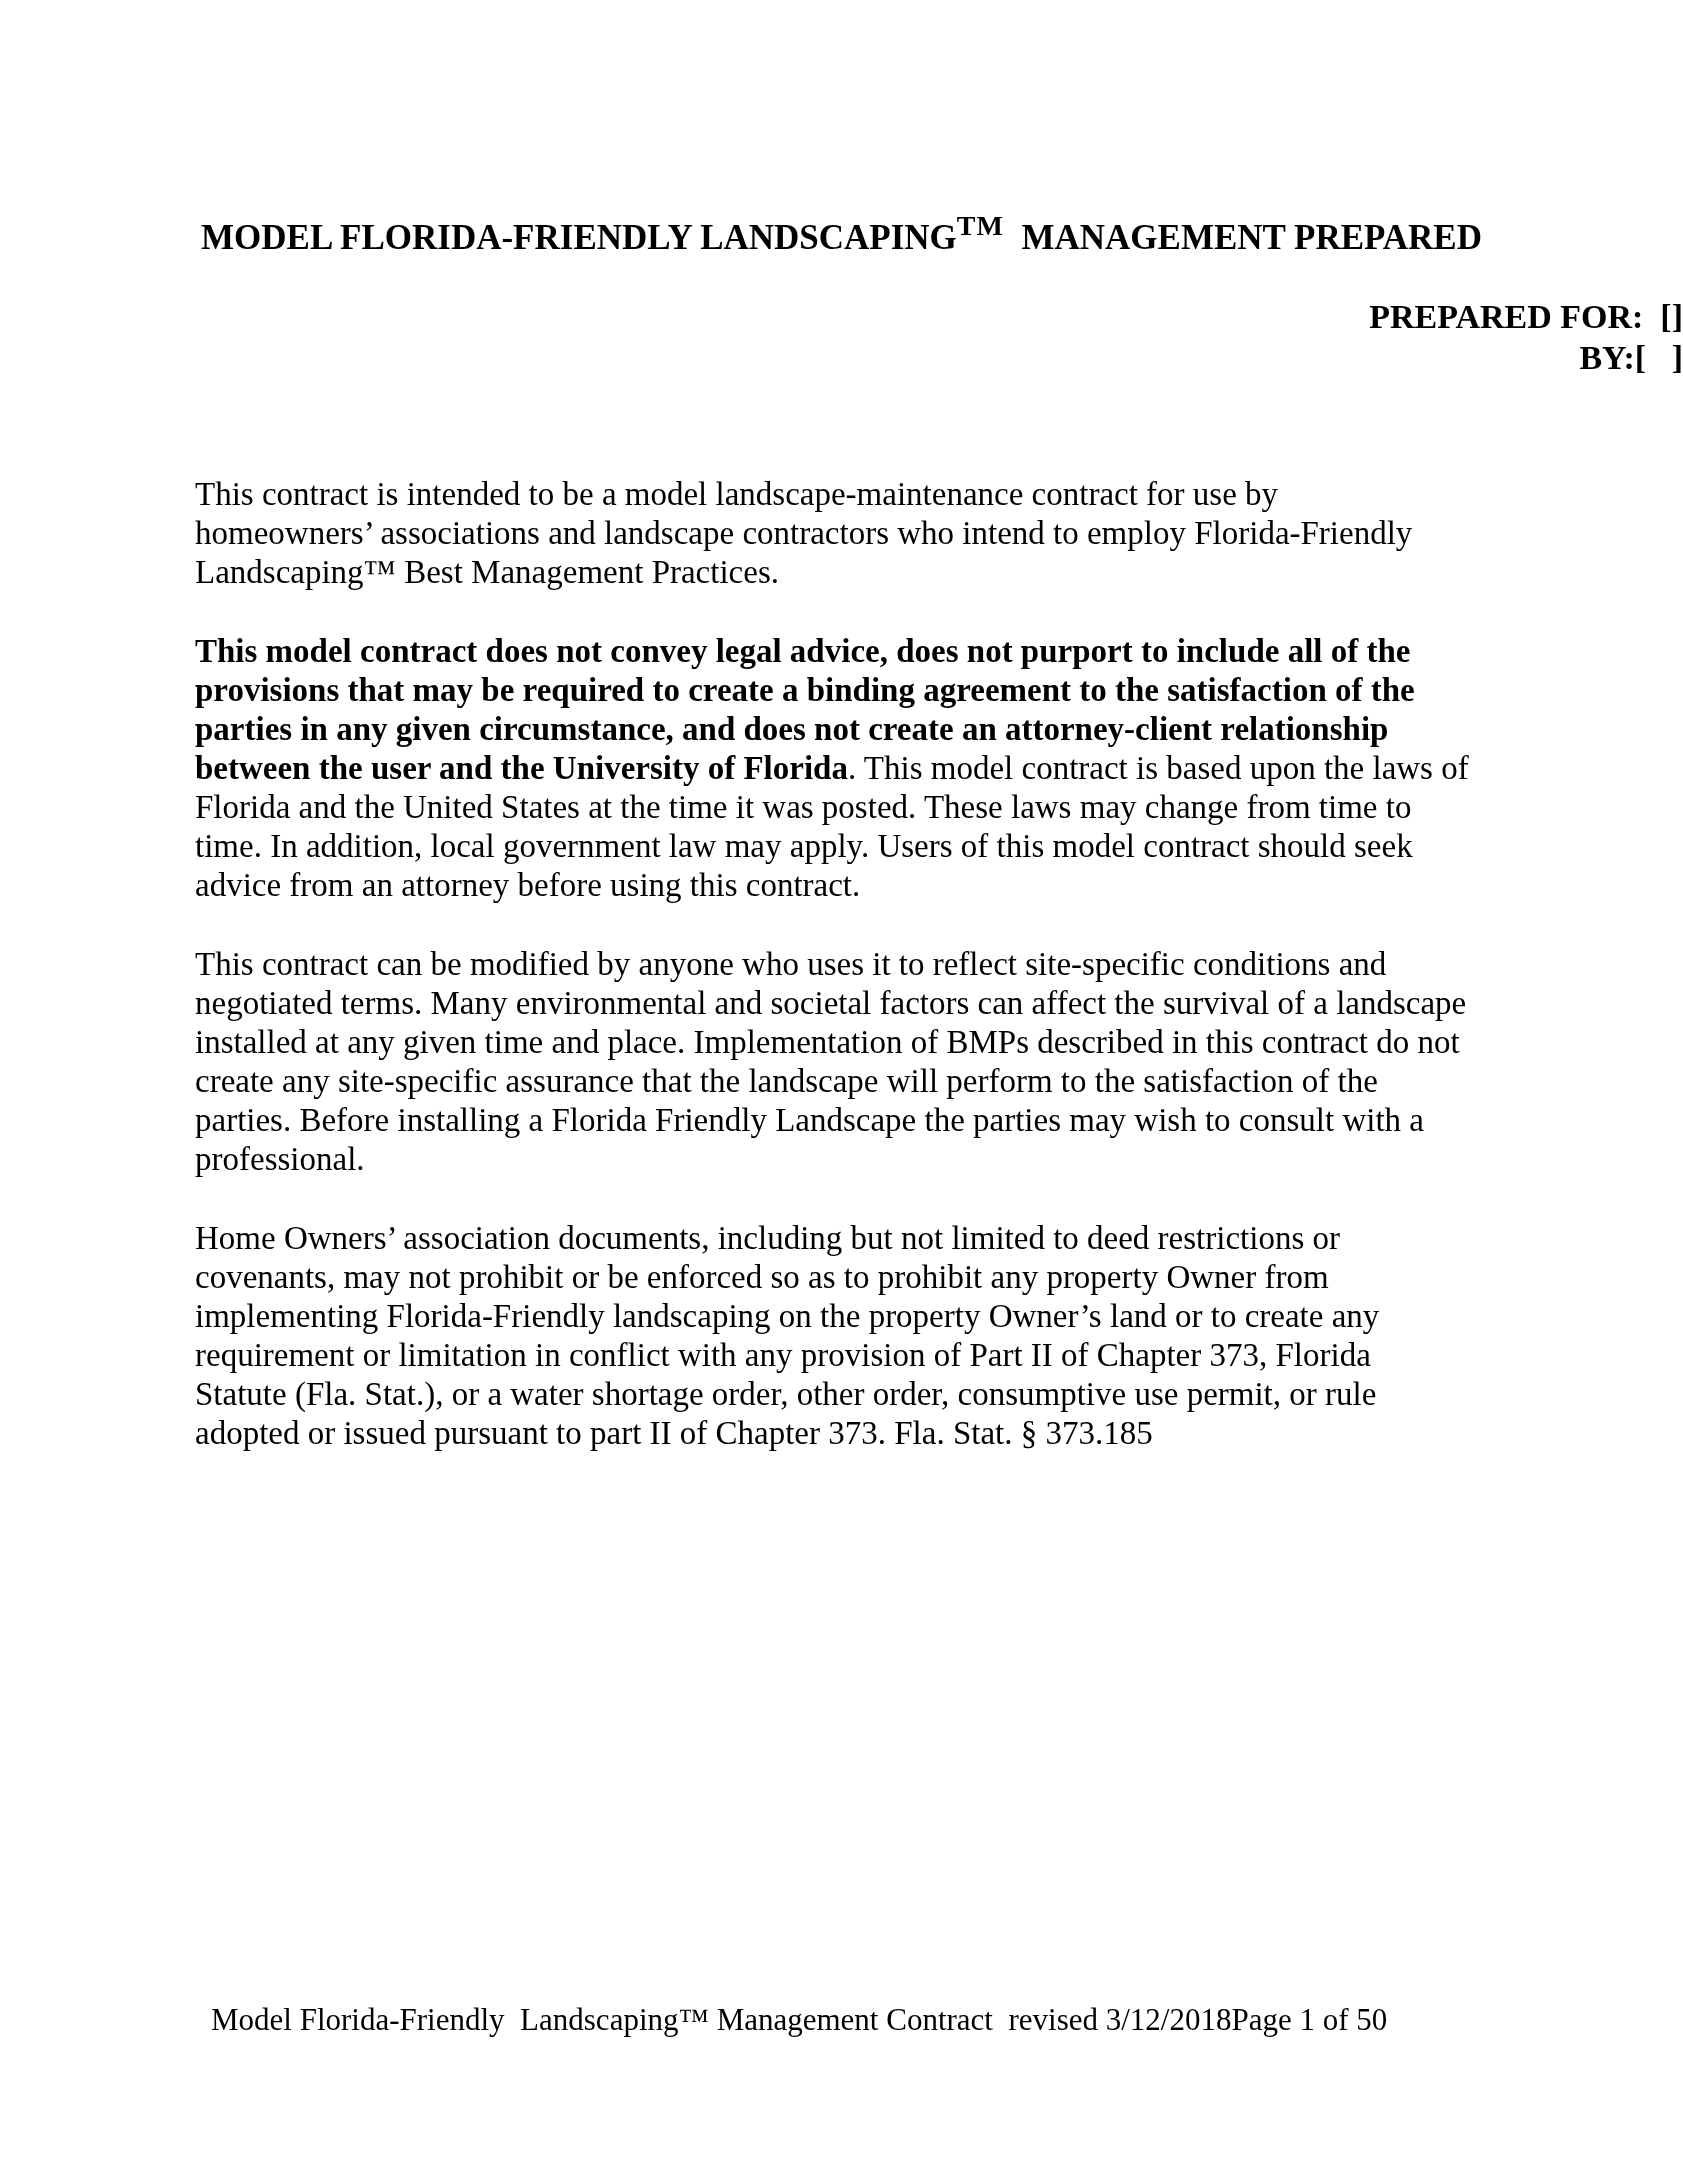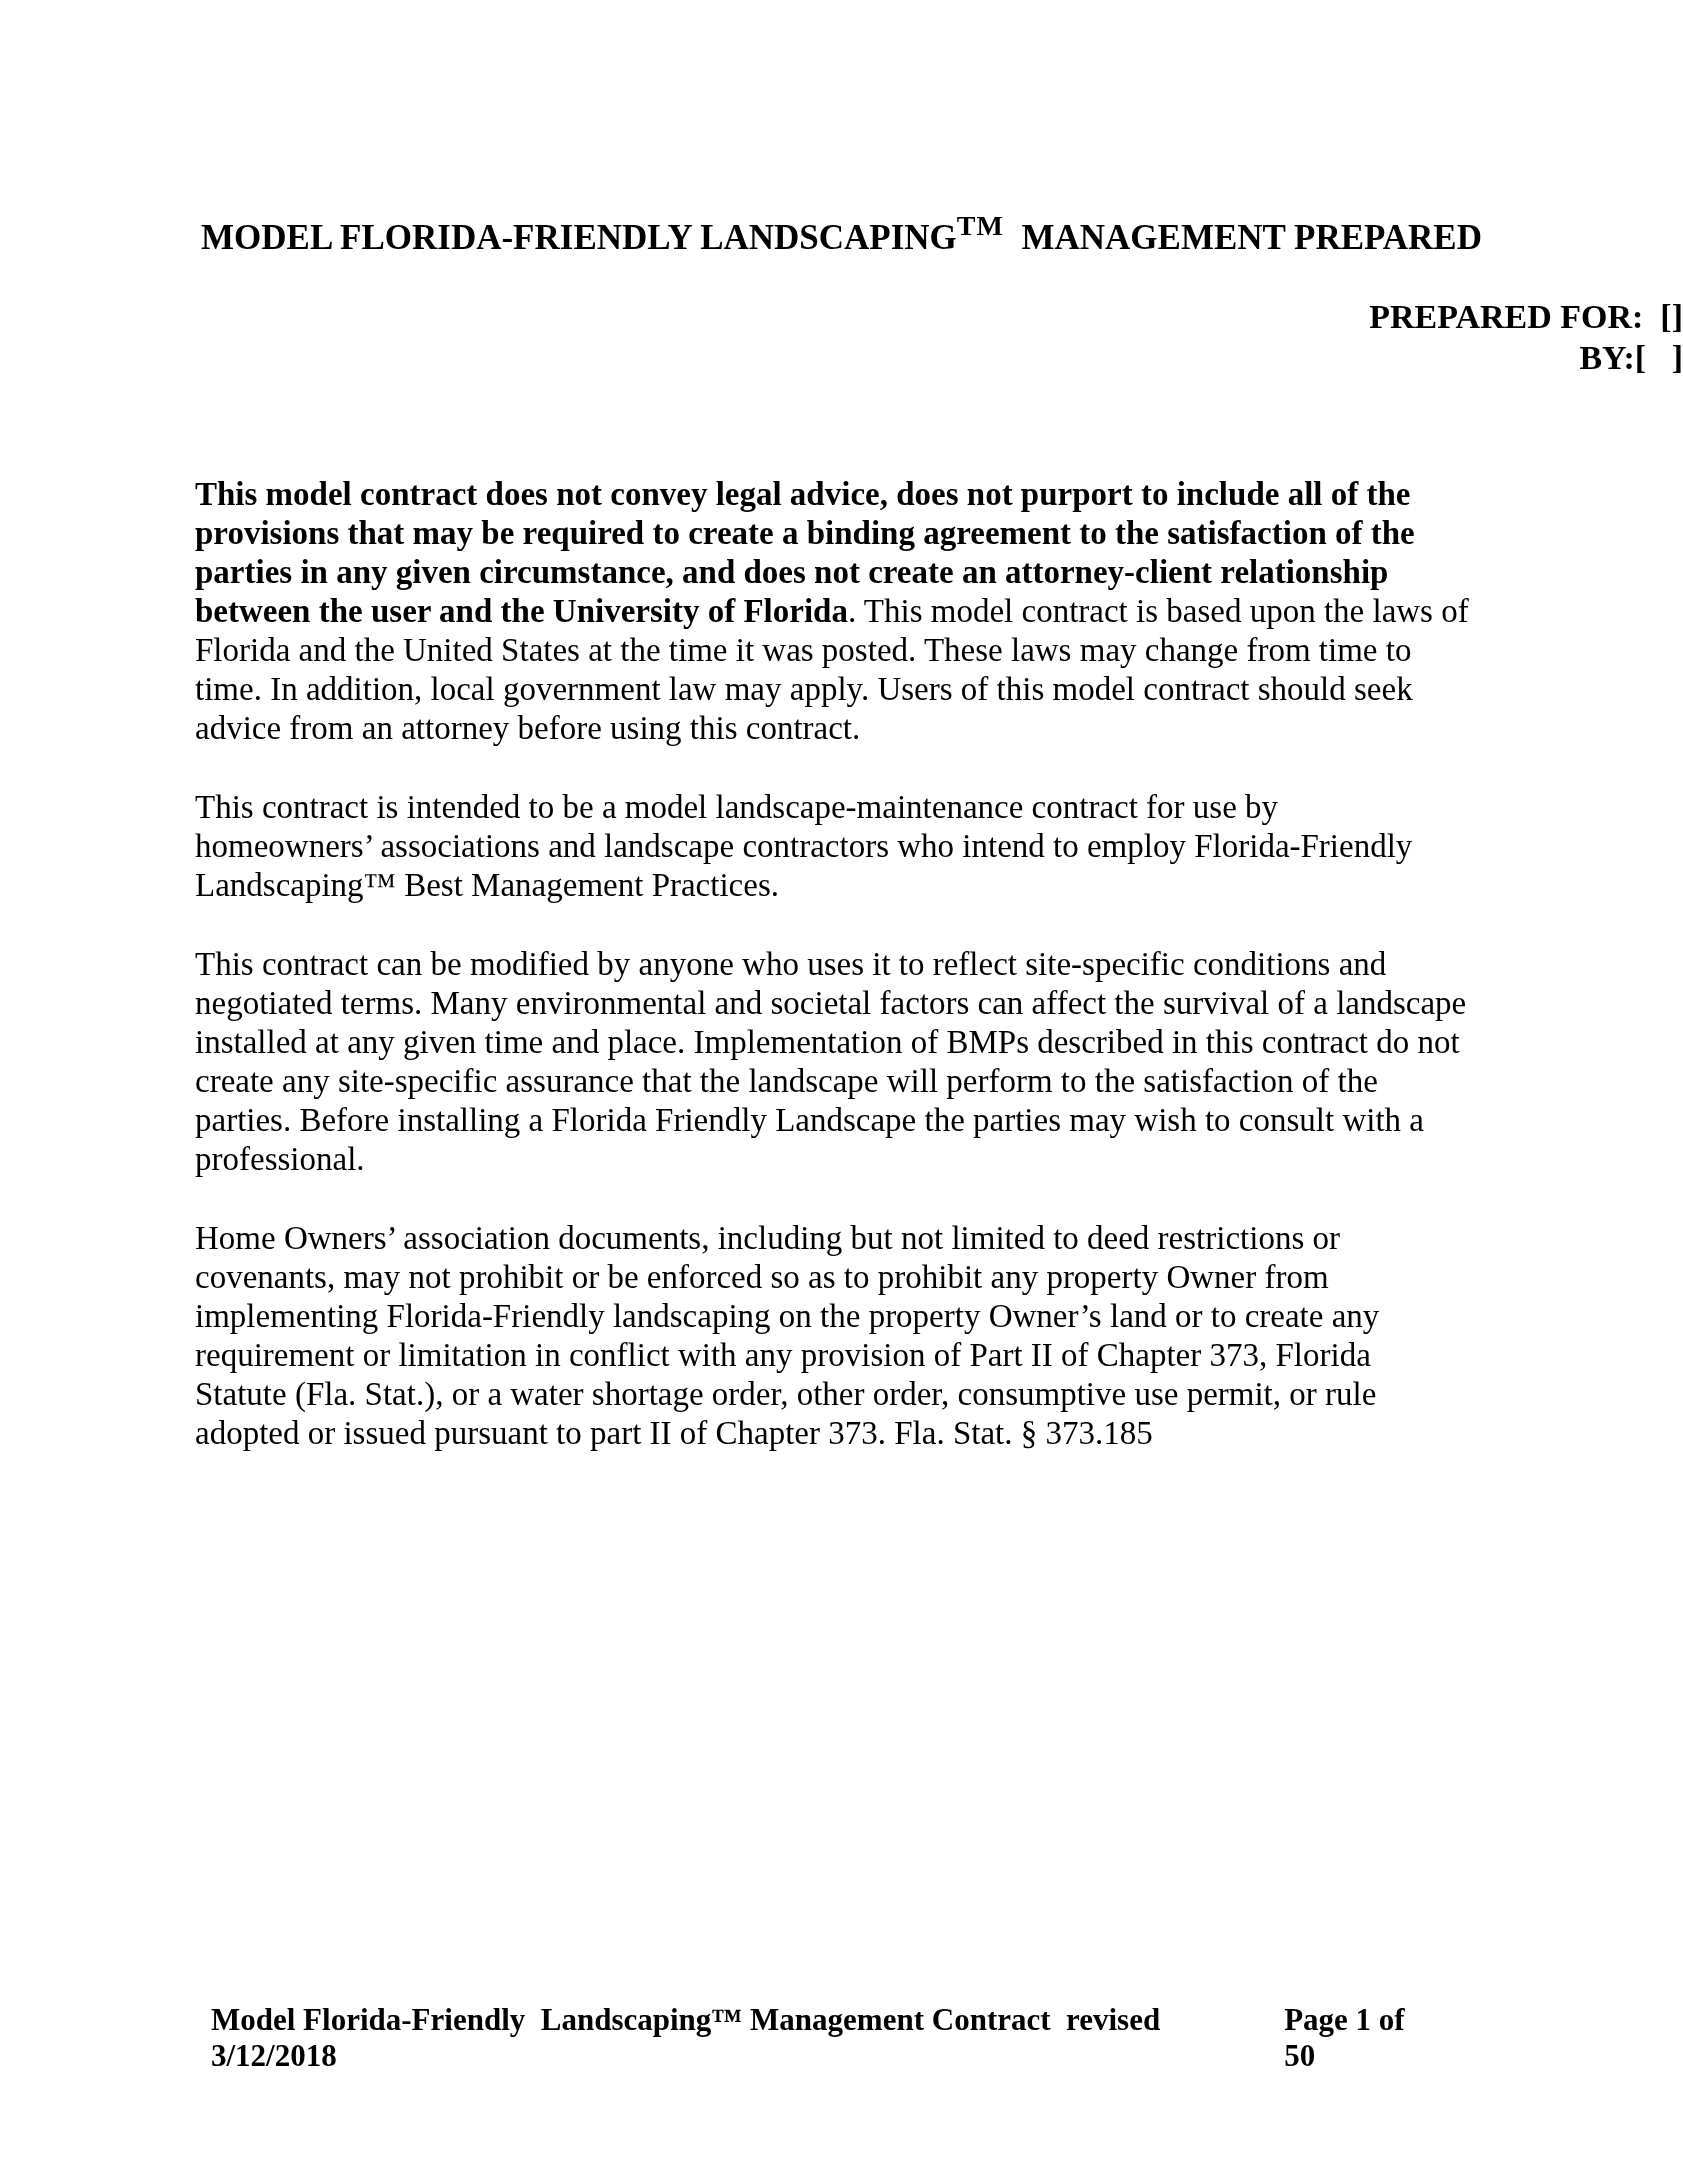--- a/index.html
+++ b/index.html
@@ -53,48 +53,46 @@
   }
   .bold-run {
     font-weight: 700;
   }
   .footer {
     position: absolute;
     top: 2002px;
     left: 211px;
     right: 241px;
     display: flex;
-    justify-content: space-between;
     align-items: baseline;
     font-size: 31px;
     white-space: pre-wrap;
-    font-weight: bold;
   }
 </style>
 </head>
 <body>
 
 <div class="page">
 
   <div class="doc-title"><span>MODEL FLORIDA-FRIENDLY LANDSCAPING</span><span class="tm-sup">TM</span><span>  MANAGEMENT PREPARED</span></div>
 
   <div class="center-line prepared-line">PREPARED FOR:  []</div>
   <div class="center-line">BY:[   ]</div>
 
   <div class="content">
+    <p>This contract is intended to be a model landscape-maintenance contract for use by
+homeowners’ associations and landscape contractors who intend to employ Florida-Friendly
+Landscaping™ Best Management Practices.</p>
     <p><span class="bold-run">This model contract does not convey legal advice, does not purport to include all of the
 provisions that may be required to create a binding agreement to the satisfaction of the
 parties in any given circumstance, and does not create an attorney-client relationship
 between the user and the University of Florida</span><span>. This model contract is based upon the laws of
 Florida and the United States at the time it was posted. These laws may change from time to
 time. In addition, local government law may apply. Users of this model contract should seek
 advice from an attorney before using this contract.</span></p>
-    <p>This contract is intended to be a model landscape-maintenance contract for use by
-homeowners’ associations and landscape contractors who intend to employ Florida-Friendly
-Landscaping™ Best Management Practices.</p>
     <p>This contract can be modified by anyone who uses it to reflect site-specific conditions and
 negotiated terms. Many environmental and societal factors can affect the survival of a landscape
 installed at any given time and place. Implementation of BMPs described in this contract do not
 create any site-specific assurance that the landscape will perform to the satisfaction of the
 parties. Before installing a Florida Friendly Landscape the parties may wish to consult with a
 professional.</p>
     <p>Home Owners’ association documents, including but not limited to deed restrictions or
 covenants, may not prohibit or be enforced so as to prohibit any property Owner from
 implementing Florida-Friendly landscaping on the property Owner’s land or to create any
 requirement or limitation in conflict with any provision of Part II of Chapter 373, Florida

